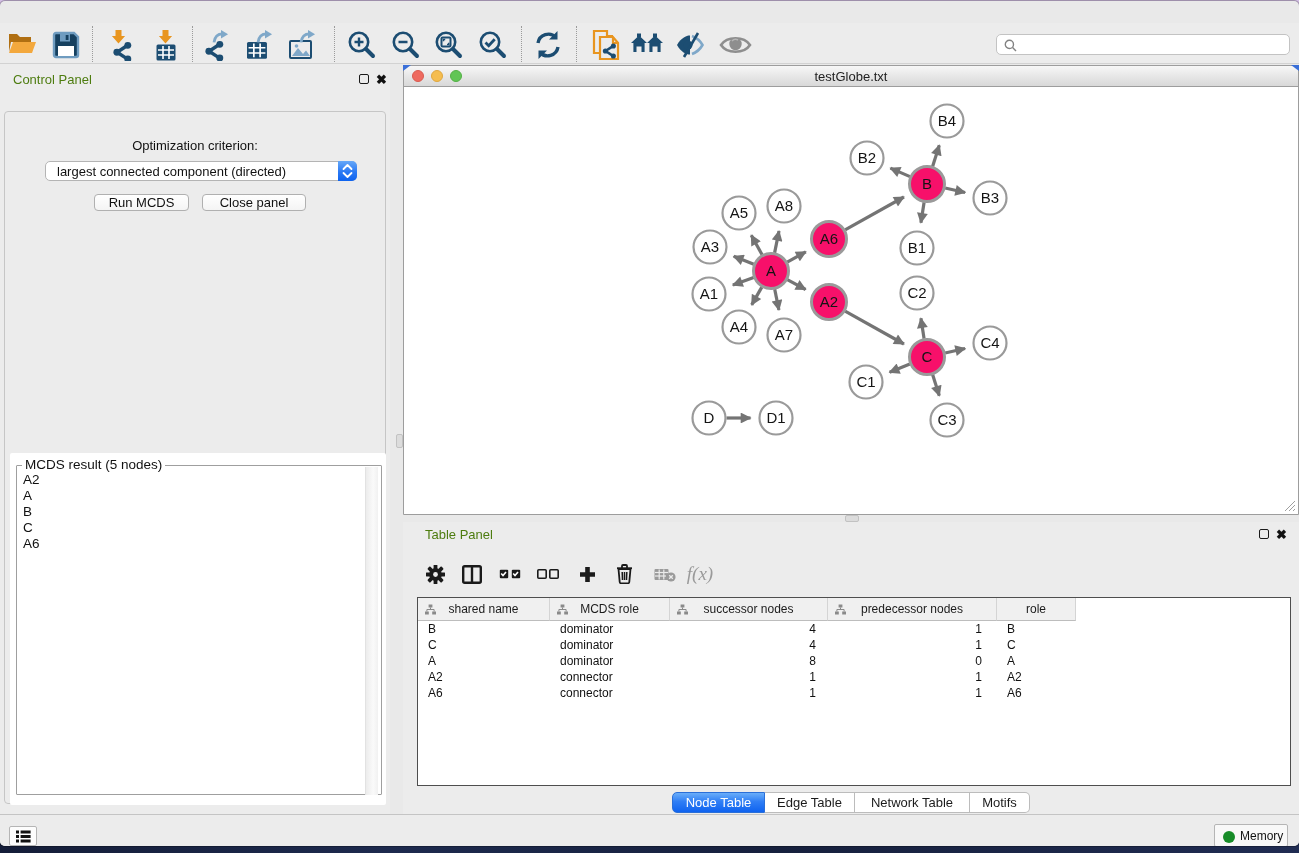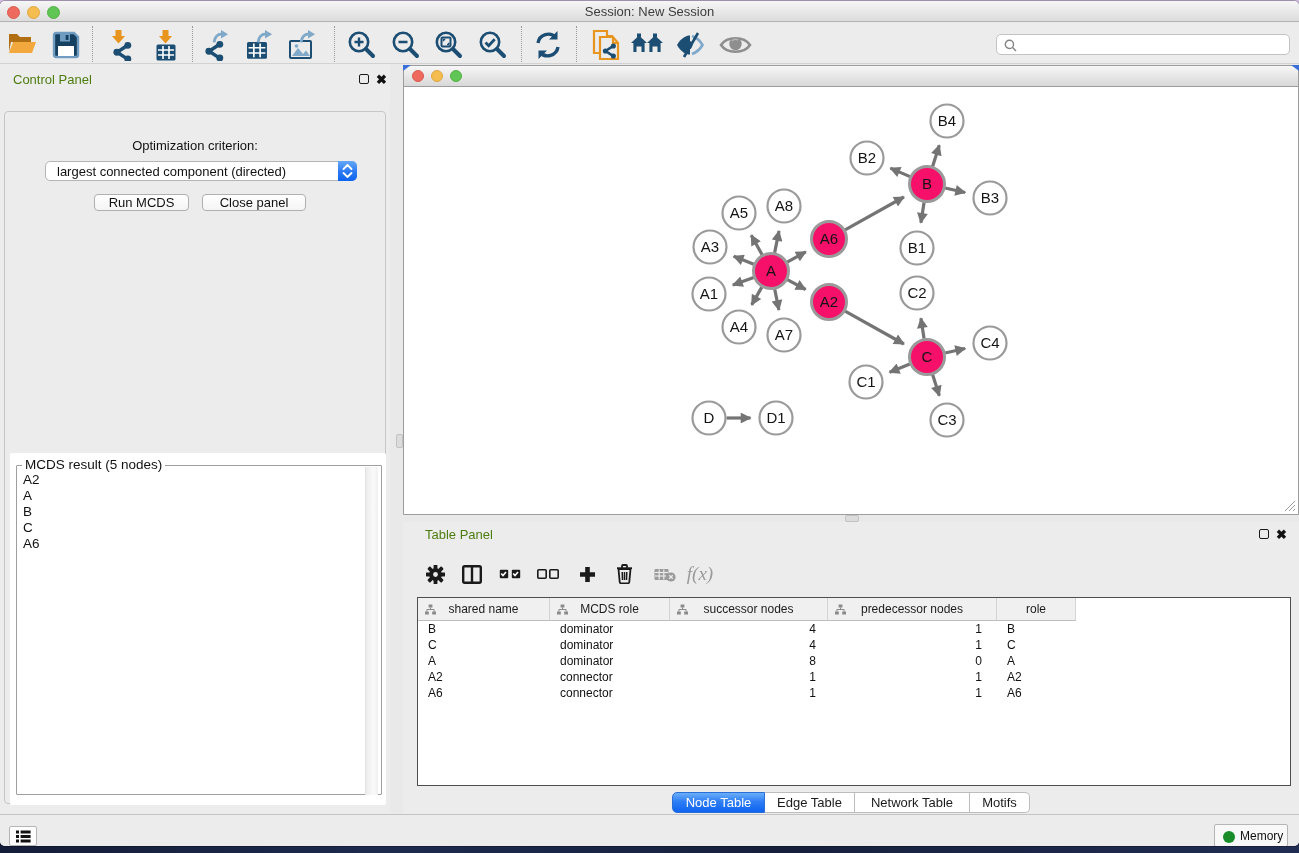--- a/index.html
+++ b/index.html
@@ -138,26 +138,20 @@
   svg { display:block; }
   text { font-family:"Liberation Sans", sans-serif; }
 </style>
 </head>
 <body>
 
 <div id="desktop-bottom"></div>
 
 <div id="app-window">
 
-  <div id="titlebar">
-    <div class="tl tl1"></div>
-    <div class="tl tl2"></div>
-    <div class="tl tl3"></div>
-    <div id="titlebar-text">Session: New Session</div>
-  </div>
 
   <div id="toolbar">
     <div id="toolbar-icons">
         <div class="tb-icon" style="left:5px">
           <span>
             <svg width="30" height="27" viewBox="0 0 30 27">
      <path d="M2,3 h8 l3,3 h11 v5 H4 L2,21 z" fill="#b06f12"></path>
      <path d="M6,11 h23 l-4,11 H2 z" fill="#f3a83d"></path>
             </svg>
           </span>
@@ -398,20 +392,21 @@
     </div>
 
   <div class="split-v"></div>
   <div class="split-h"></div>
 
   <div id="net-window">
     <div id="net-titlebar">
       <div class="tl tl1"></div>
       <div class="tl tl2"></div>
       <div class="tl tl3"></div>
+      <div id="net-title-text">testGlobe.txt</div>
     </div>
     <svg class="corner-accent" style="left:-1px; top:-1px;" width="9" height="9" viewBox="0 0 9 9">
         <path d="M0,0 L9,0 L0,9 z" fill="#3a6fd8" opacity="0"></path>
          <path d="M0,0 L8,0 L0,6 z" fill="#3a6fd8"></path>
       </svg>
     <svg class="corner-accent" style="right:-1px; top:-1px;" width="9" height="9" viewBox="0 0 9 9">
         <path d="M9,0 L1,0 L9,6 z" fill="#3a6fd8"></path>
       </svg>
     <div id="net-canvas">
       <svg id="graph-svg" width="894" height="427" viewBox="0 0 894 427">

